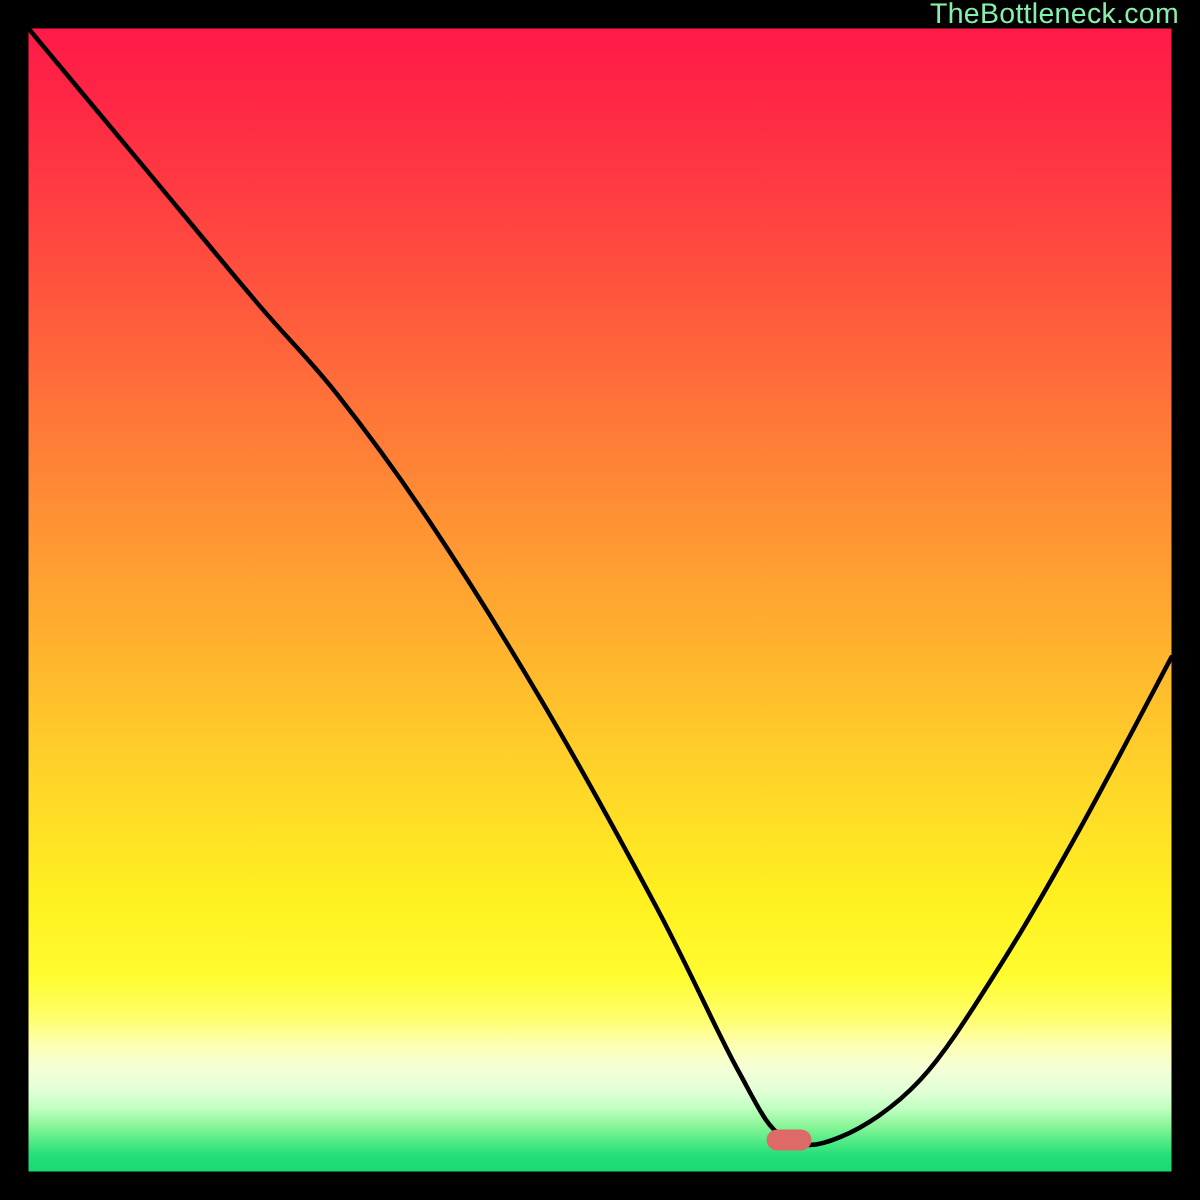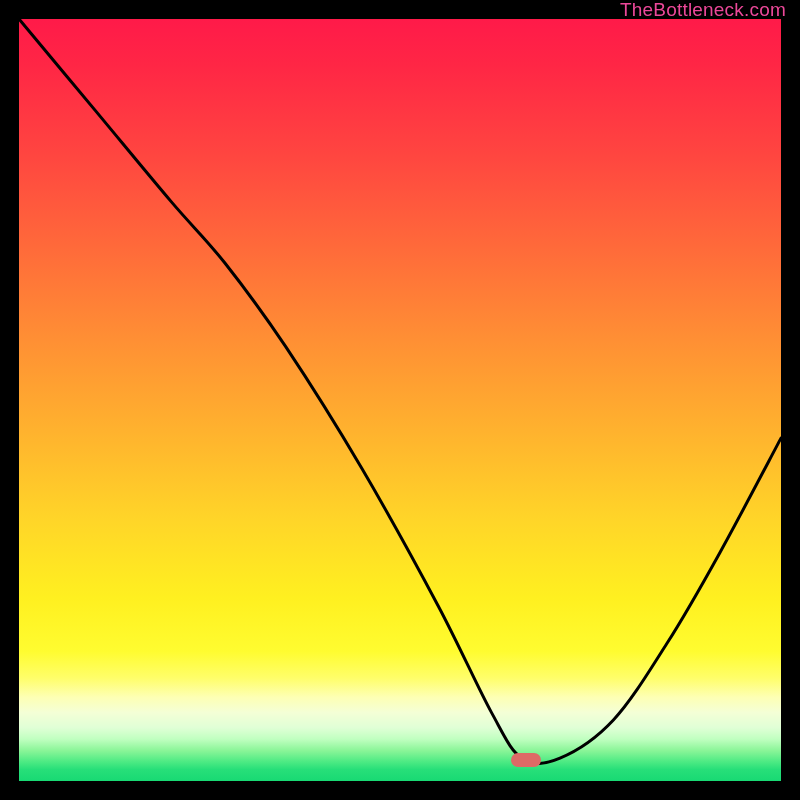--- a/index.html
+++ b/index.html
@@ -46,21 +46,21 @@
       #27df79 98.5%,
       #18d973 100%
     );
   }
   .watermark {
     position: absolute;
     top: -1px;
     right: 14px;
     font-family: Arial, Helvetica, sans-serif;
     font-size: 19px;
-    color: #ec4899;
+    color: #86efac;
     font-weight: 500;
     letter-spacing: 0.2px;
   }
   svg.curve {
     position: absolute;
     left: 0;
     top: 0;
     width: 762px;
     height: 762px;
     overflow: visible;

